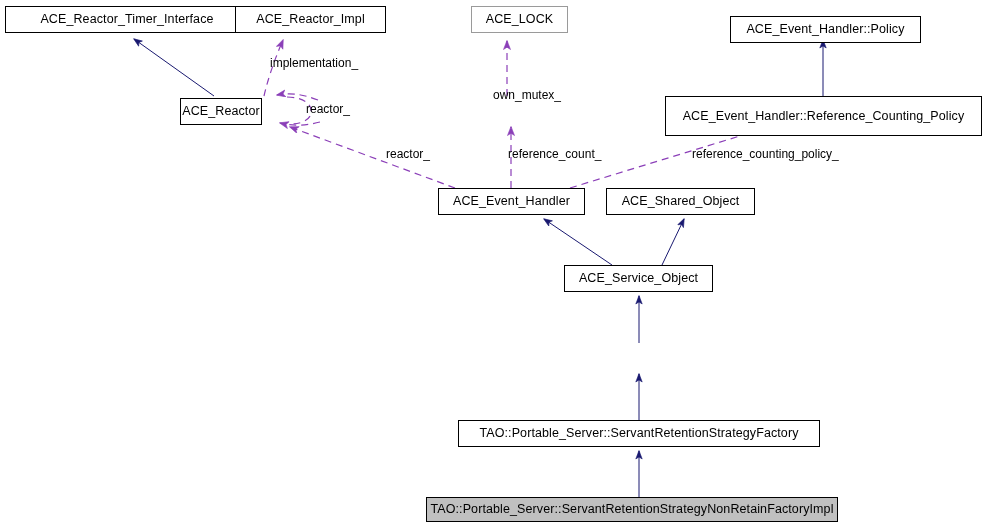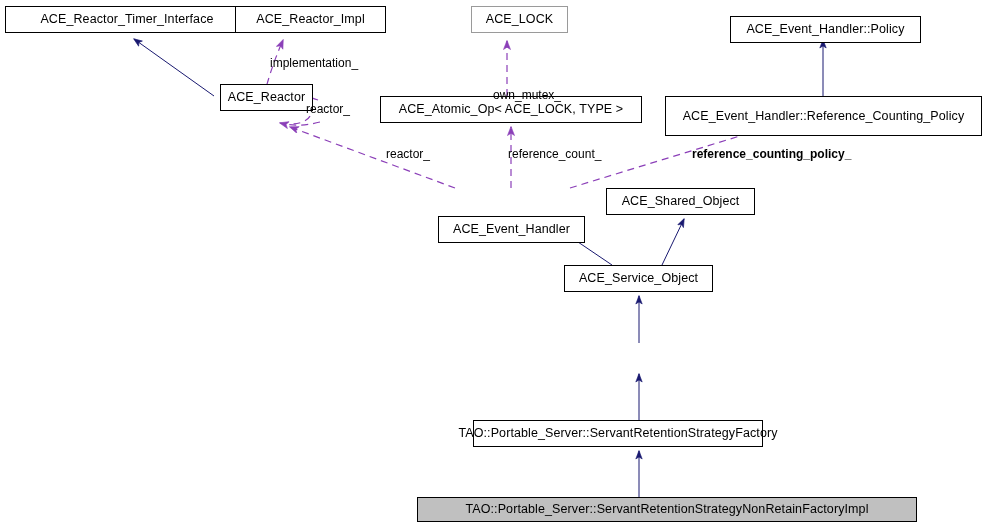--- a/index.html
+++ b/index.html
@@ -97,42 +97,41 @@
   </svg>
 
   <div class="node" style="left:5px; top:6px; width:244px; height:27px;">ACE_Reactor_Timer_Interface</div>
 
   <div class="node" style="left:235px; top:6px; width:151px; height:27px;">ACE_Reactor_Impl</div>
 
   <div class="node template-node" style="left:471px; top:6px; width:97px; height:27px;">ACE_LOCK</div>
 
   <div class="node" style="left:730px; top:16px; width:191px; height:27px;">ACE_Event_Handler::Policy</div>
 
-  <div class="node" style="left:180px; top:84px; width:93px; height:27px;margin-left:40px;">ACE_Reactor</div>
+  <div class="node" style="left:180px; top:98px; width:82px; height:27px;">ACE_Reactor</div>
 
-  <div class="node" style="left:380px; top:96px; width:262px; height:27px;">ACE_Atomic_Op&lt; ACE_LOCK, TYPE &gt;</div>
 
   <div class="node" style="left:665px; top:96px; width:317px; height:40px;">ACE_Event_Handler::Reference_Counting_Policy</div>
 
-  <div class="node" style="left:438px; top:188px; width:147px; height:27px;margin-top:28px;">ACE_Event_Handler</div>
+  <div class="node" style="left:438px; top:188px; width:147px; height:27px;">ACE_Event_Handler</div>
 
   <div class="node" style="left:606px; top:188px; width:149px; height:27px;">ACE_Shared_Object</div>
 
   <div class="node" style="left:564px; top:265px; width:149px; height:27px;">ACE_Service_Object</div>
 
 
-  <div class="node" style="left:458px; top:420px; width:290px; height:27px;margin-left:15px;">TAO::Portable_Server::ServantRetentionStrategyFactory</div>
+  <div class="node" style="left:458px; top:420px; width:362px; height:27px;">TAO::Portable_Server::ServantRetentionStrategyFactory</div>
 
-  <div class="node current-node" style="left:417px; top:497px; width:500px; height:25px;">TAO::Portable_Server::ServantRetentionStrategyNonRetainFactoryImpl</div>
+  <div class="node current-node" style="left:426px; top:497px; width:412px; height:25px;">TAO::Portable_Server::ServantRetentionStrategyNonRetainFactoryImpl</div>
 
   <div class="edge-label" style="left:270px; top:57px;">implementation_</div>
 
   <div class="edge-label" style="left:493px; top:57px;margin-top:32px;">own_mutex_</div>
 
   <div class="edge-label" style="left:306px; top:103px;">reactor_</div>
 
   <div class="edge-label" style="left:386px; top:148px;">reactor_</div>
 
   <div class="edge-label" style="left:508px; top:148px;">reference_count_</div>
 
-  <div class="edge-label" style="left:692px; top:148px;font-weight:bold;">reference_counting_policy_</div>
+  <div class="edge-label" style="left:692px; top:148px;">reference_counting_policy_</div>
 
 </div>
 
 </body></html>

